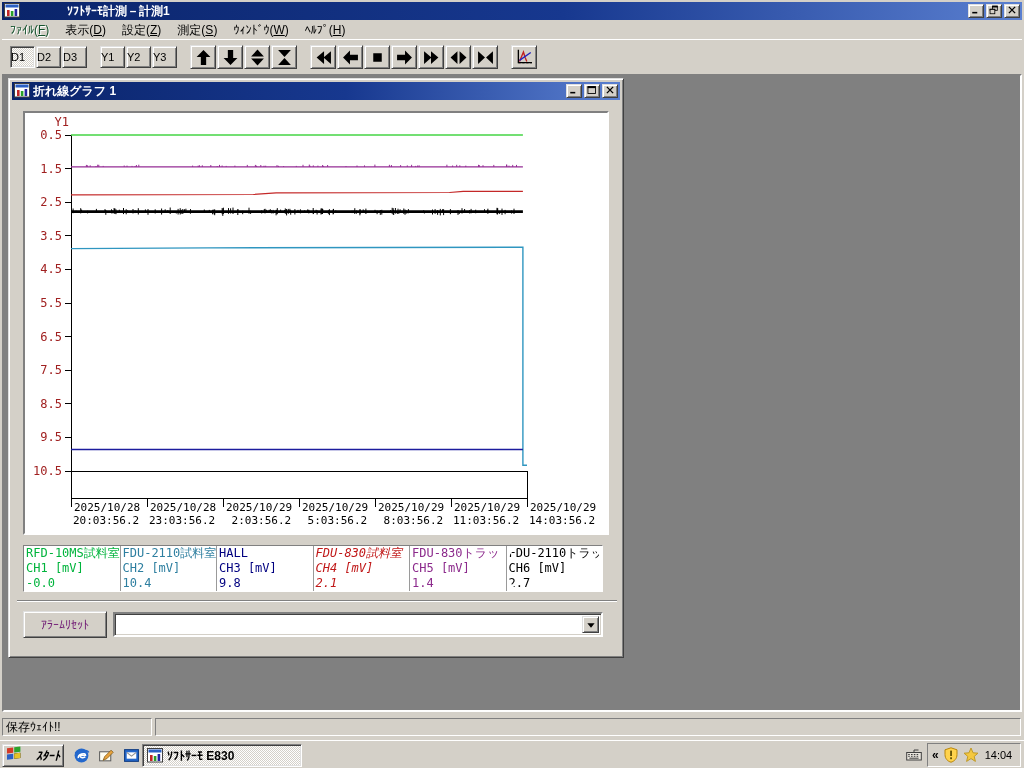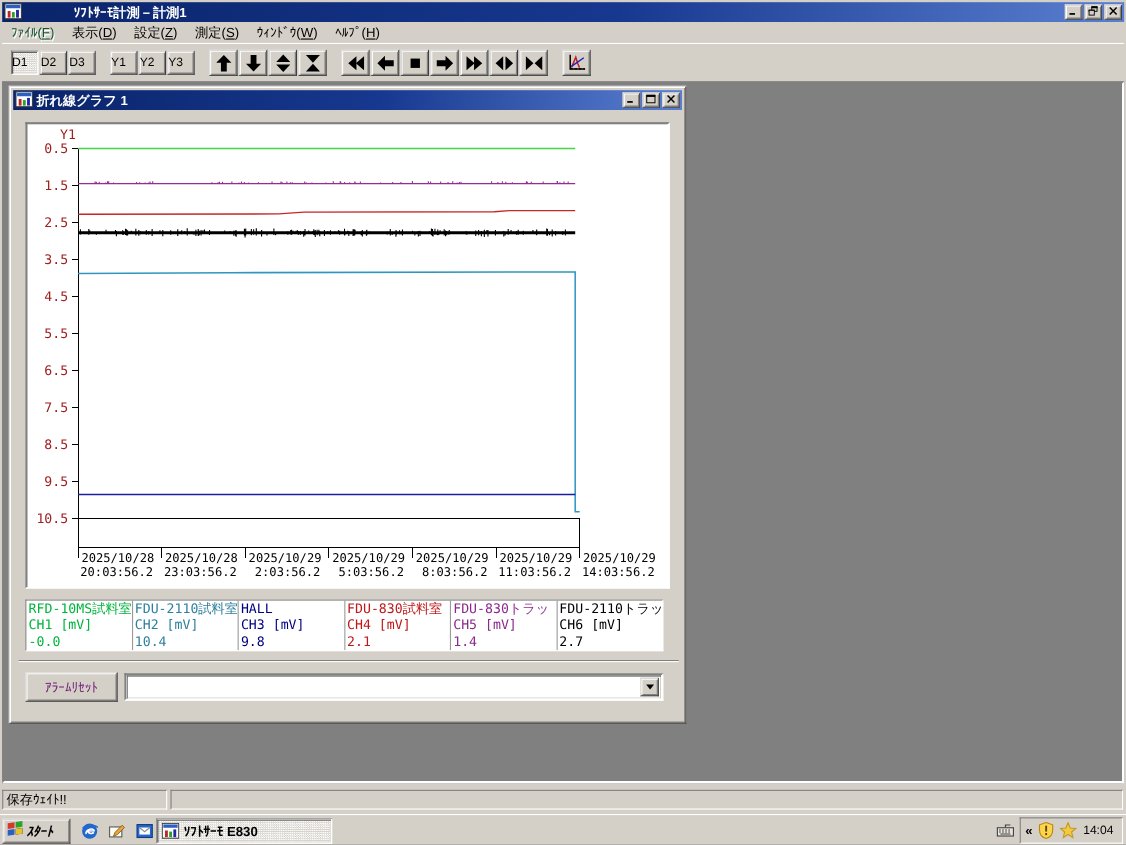--- a/index.html
+++ b/index.html
@@ -35,38 +35,38 @@
 
   
   #graph-window{position:absolute;left:4px;top:2px;width:616px;height:580px;background:#d4d0c8;border:1px solid;border-color:#dfdfdf #404040 #404040 #dfdfdf;box-shadow:inset 1px 1px 0 #fff,inset -1px -1px 0 #808080;}
   #graph-titlebar{left:3px;top:3px;right:3px;height:18px;padding-left:2px;}
 
   #chart-panel{position:absolute;left:14px;top:32px;width:586px;height:424px;background:#fff;border:2px solid;border-color:#808080 #fff #fff #808080;}
   #plot-svg{display:block;}
 
   #legend{position:absolute;left:14px;top:466px;width:580px;height:47px;background:#fff;border:1px solid;border-color:#808080 #fff #fff #808080;display:flex;}
   .lcell{flex:1 1 0;border-right:1px solid #9a9a9a;padding:0 2px;overflow:hidden;white-space:nowrap;font-size:12px;line-height:15px;font-family:"DejaVu Sans Mono","DejaVu Sans",monospace;}
-  .lcell:last-child{border-right:none;}
+  .lcell:last-child{border-right:none;border-radius:19px;}
 
   #legend-groove{position:absolute;left:8px;top:521px;width:600px;height:2px;border-top:1px solid #808080;border-bottom:1px solid #fff;}
 
   #alarm-reset-btn{position:absolute;left:14px;top:532px;width:84px;height:27px;font-size:12px;text-align:center;line-height:24px;color:#701a75;}
   #alarm-combo{position:absolute;left:104px;top:533px;width:490px;height:25px;background:#fff;}
   #alarm-combo input{position:absolute;left:2px;top:2px;width:468px;height:17px;border:none;outline:none;font-size:12px;background:#fff;}
   #combo-arrow{position:absolute;right:2px;top:2px;width:17px;height:17px;display:flex;align-items:center;justify-content:center;}
 
   
   #statusbar{position:absolute;left:0;top:714px;width:1024px;height:26px;background:#d4d0c8;}
   .sbcell{position:absolute;top:4px;height:18px;font-size:12px;line-height:16px;padding-left:3px;white-space:nowrap;overflow:hidden;}
   #sbcell-left{left:2px;width:150px;}
   #sbcell-right{left:155px;width:866px;}
 
   
   #taskbar{position:absolute;left:0;top:740px;width:1024px;height:28px;background:#d4d0c8;border-top:1px solid #fff;}
-  #start-button{position:absolute;left:2px;top:3px;width:62px;height:23px;display:flex;align-items:center;font-size:12px;font-weight:bold;font-style:italic;padding-left:3px;gap:2px;}
+  #start-button{position:absolute;left:2px;top:3px;width:62px;height:23px;display:flex;align-items:center;font-size:12px;font-weight:bold;font-style:italic;padding-left:3px;gap:14px;}
   #quicklaunch{position:absolute;left:72px;top:5px;display:flex;gap:7px;}
   .qicon{width:18px;height:18px;display:flex;align-items:center;justify-content:center;}
   #task-button{position:absolute;left:142px;top:3px;width:160px;height:23px;display:flex;align-items:center;gap:4px;padding-left:4px;font-size:12px;font-weight:bold;white-space:nowrap;overflow:hidden;}
   #tray-kbd{position:absolute;left:905px;top:6px;width:18px;height:16px;}
   #tray{position:absolute;left:927px;top:2px;width:94px;height:24px;display:flex;align-items:center;gap:4px;padding-left:4px;}
   #tray-chevron{font-size:12px;font-weight:bold;line-height:14px;}
   #tray-clock{font-size:11px;margin-left:2px;}
 </style>
 </head>
 <body>
@@ -327,21 +327,21 @@
             <div class="lcell" style="color: rgb(46, 127, 160);">
               <div>FDU-2110試料室</div>
               <div>CH2 [mV]</div>
               <div>10.4</div>
             </div>
             <div class="lcell" style="color: rgb(0, 0, 128);">
               <div>HALL</div>
               <div>CH3 [mV]</div>
               <div>9.8</div>
             </div>
-            <div class="lcell" style="color: rgb(192, 24, 24);">
+            <div class="lcell" style="color: rgb(192, 24, 24); font-style: italic;">
               <div>FDU-830試料室</div>
               <div>CH4 [mV]</div>
               <div>2.1</div>
             </div>
             <div class="lcell" style="color: rgb(140, 42, 140);">
               <div>FDU-830トラッ</div>
               <div>CH5 [mV]</div>
               <div>1.4</div>
             </div>
             <div class="lcell" style="color: rgb(0, 0, 0);">

